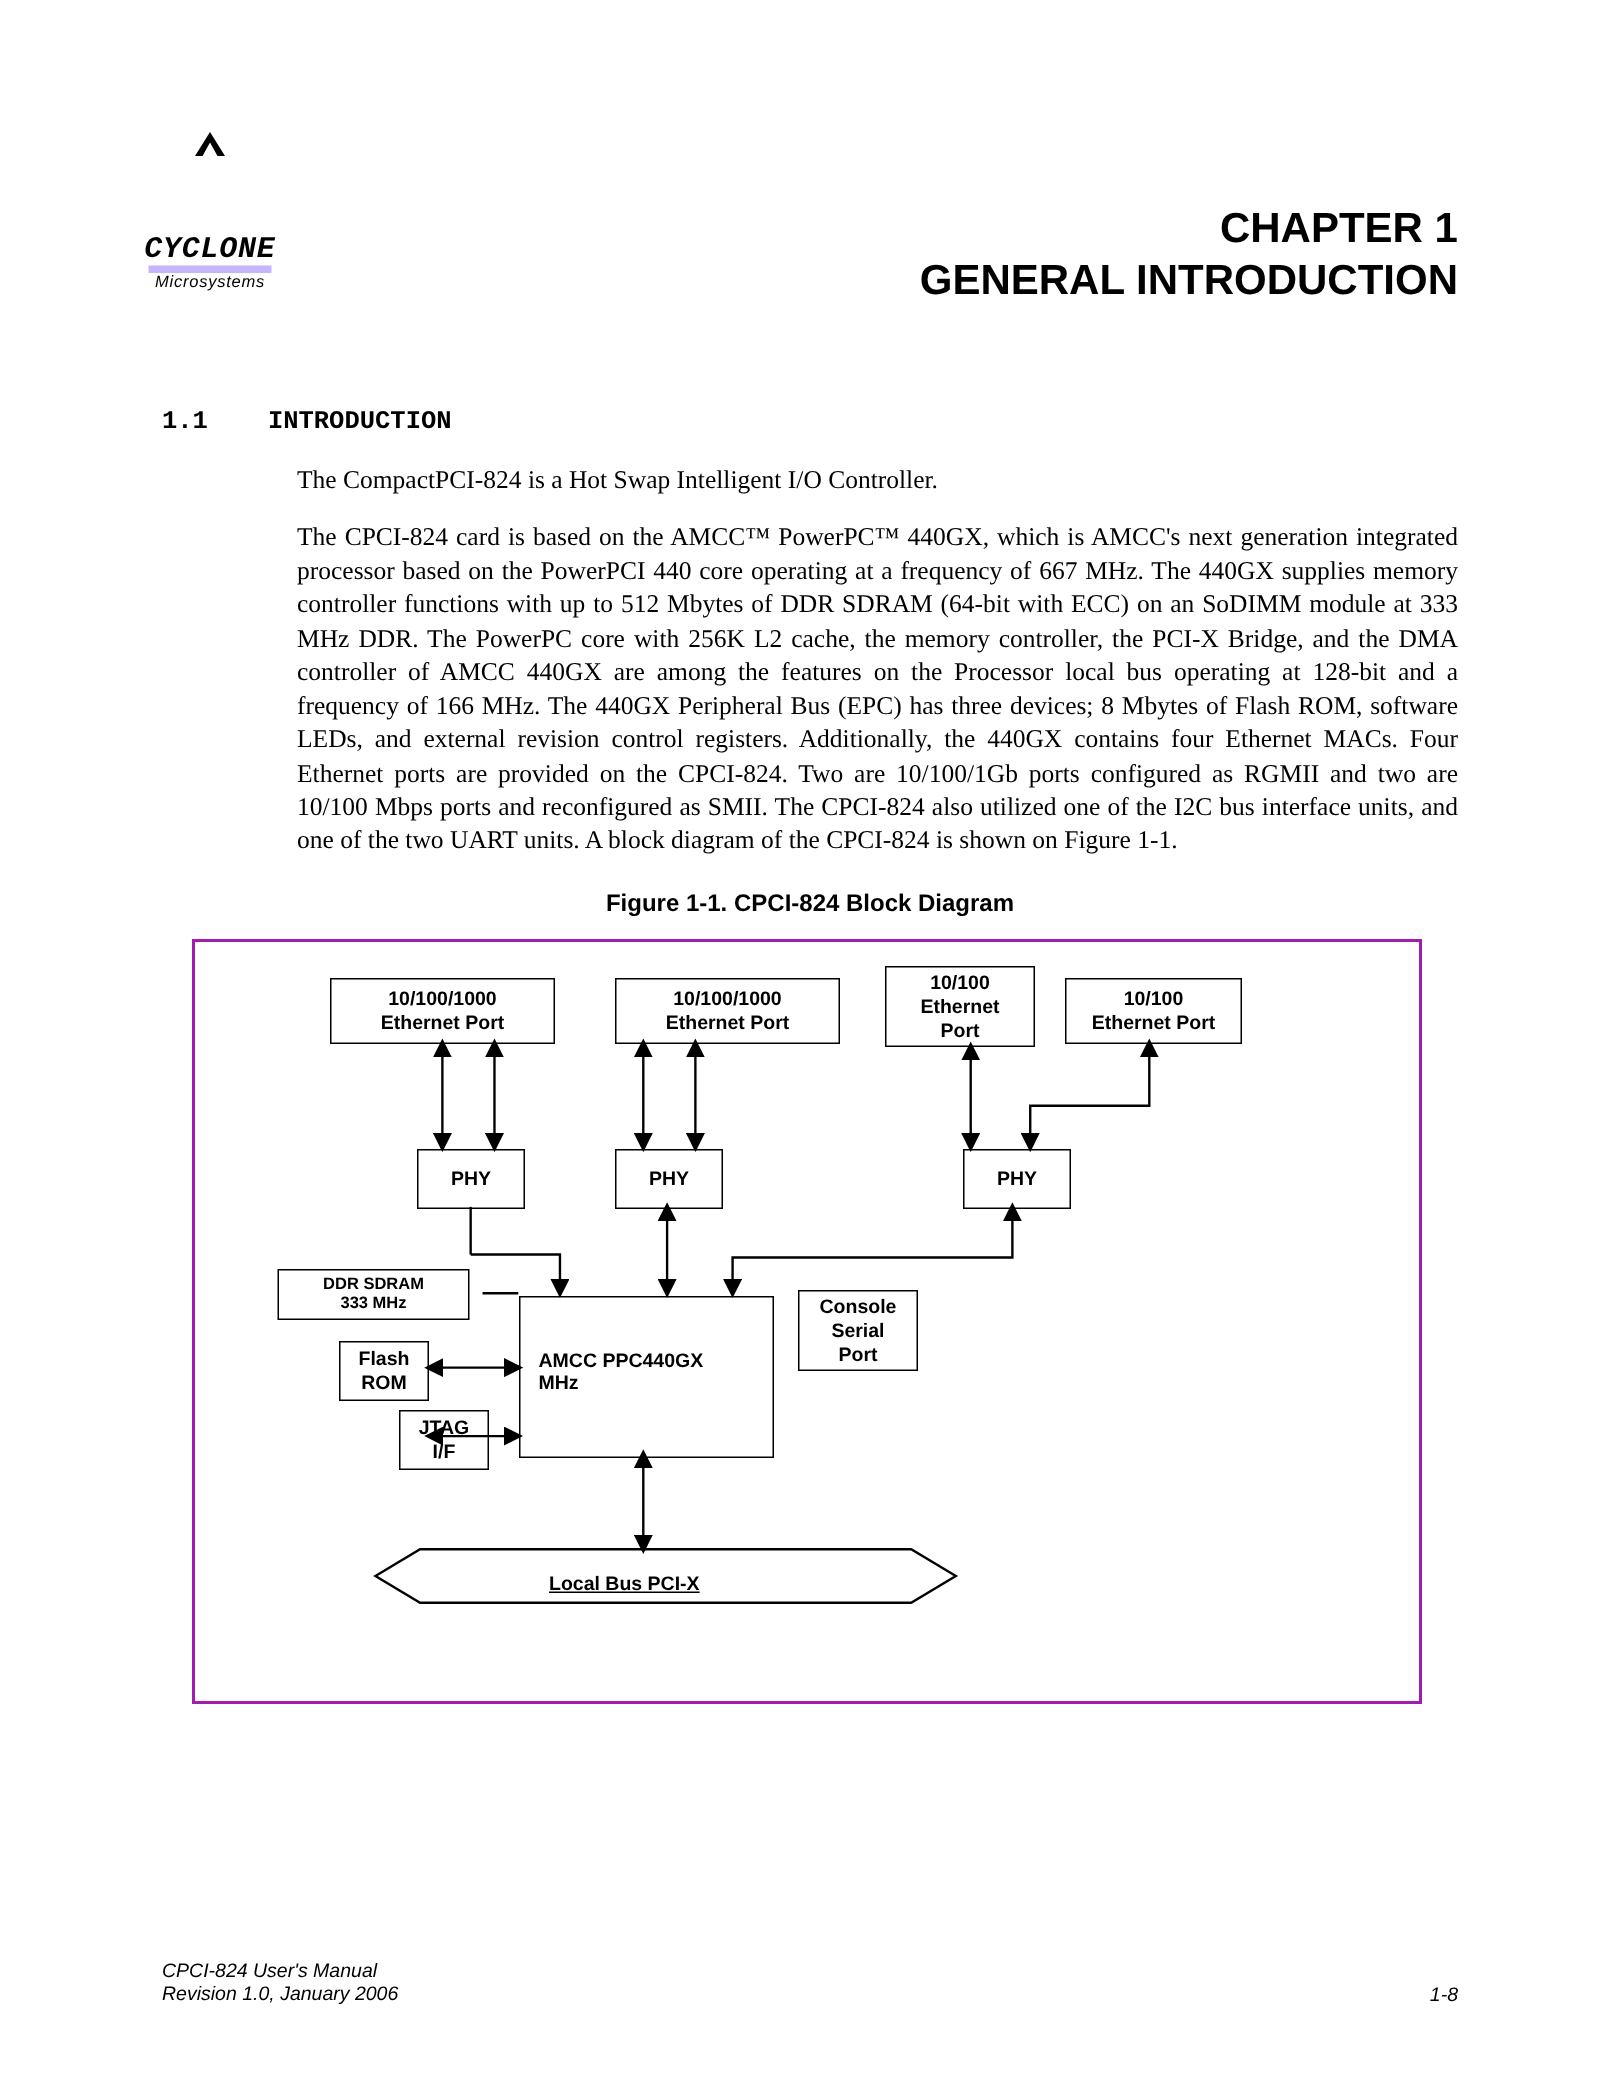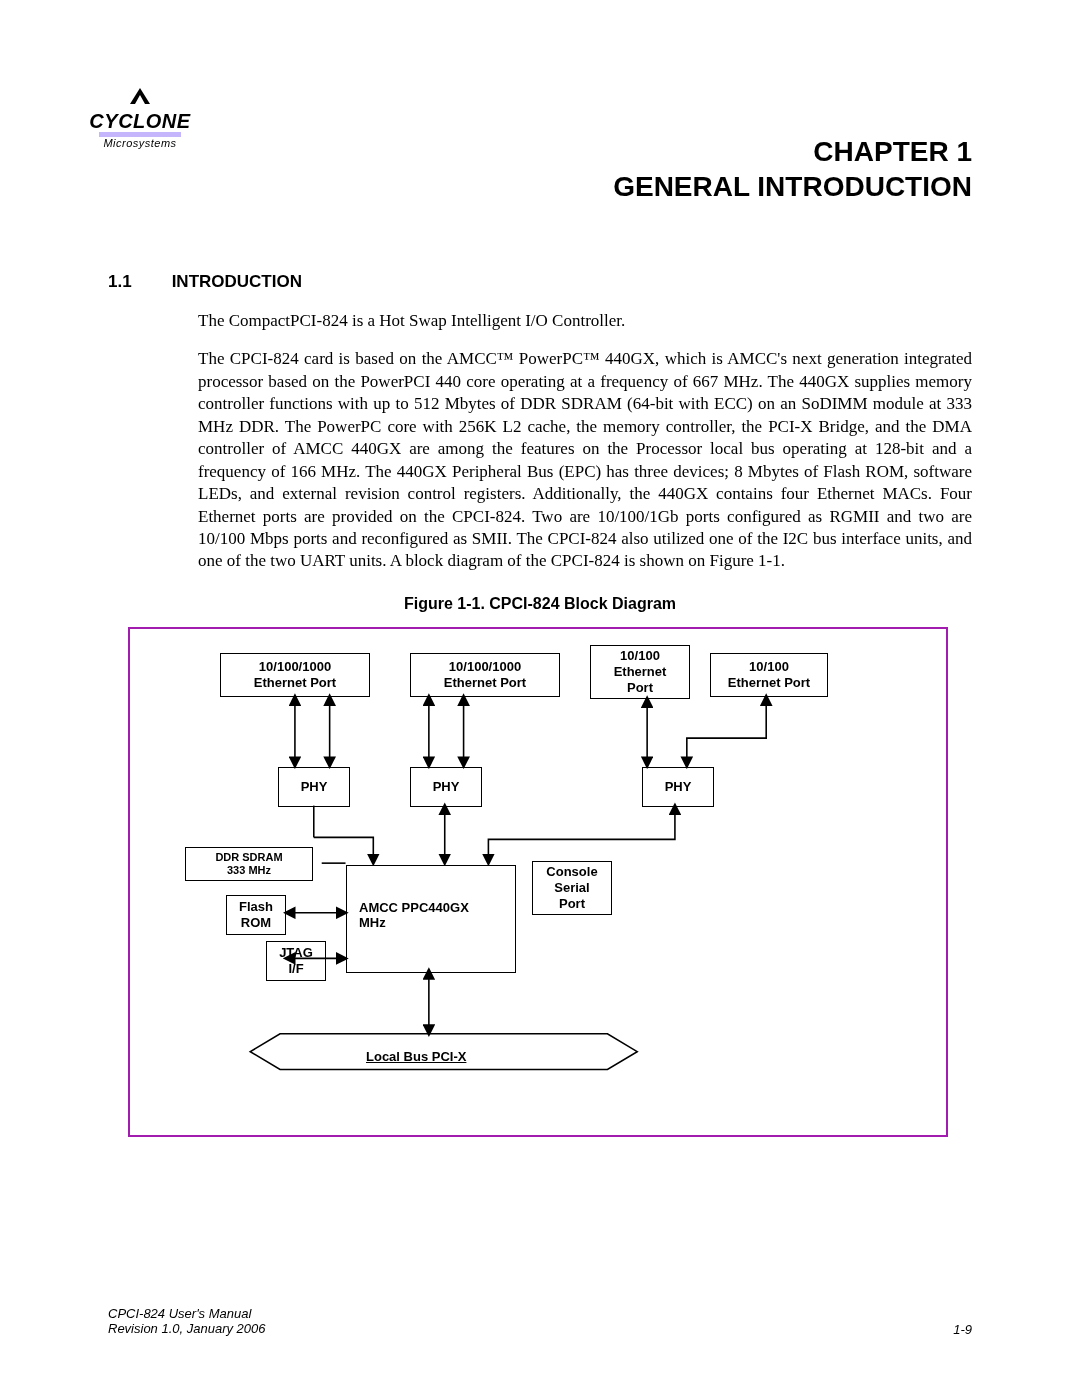--- a/index.html
+++ b/index.html
@@ -12,35 +12,35 @@
     position: relative;
     padding: 80px 108px 60px 108px;
   }
   .logo-wrap {
     position: absolute;
     left: 80px;
     top: 86px;
     width: 120px;
     text-align: center;
   }
-  .logo-name { font-family: Liberation Sans, sans-serif; font-weight: 900; font-style: italic; font-size: 20px; letter-spacing: 0.5px; }
+  .logo-name { font-family: Liberation Mono, monospace; font-weight: 900; font-style: italic; font-size: 20px; letter-spacing: 0.5px; margin-top: 44px; }
   .logo-sub  { font-family: Arial, Helvetica, sans-serif; font-weight: 400; font-style: italic; font-size: 11px; letter-spacing: 0.5px; margin-top:-2px; border-top:5px solid #c4b5fd; display:inline-block; padding:0 4px;}
   .chapter-title {
     font-family: Arial, Helvetica, sans-serif;
     font-weight: 900;
     font-size: 28px;
     text-align: right;
     margin-top: 54px;
     line-height: 1.25;
   }
   .section-row {
     display: flex;
     gap: 40px;
     margin-top: 68px;
-    font-family: Liberation Sans, sans-serif;
+    font-family: Liberation Mono, monospace;
     font-weight: 900;
     font-size: 17px;
     align-items: flex-end;
   }
   .body-block {
     margin-left: 90px;
     margin-top: 18px;
     font-size: 17px;
     line-height: 1.32;
     text-align: justify;
@@ -207,14 +207,14 @@
       <path d="M120,426 L150,408 L480,408 L510,426 L480,444 L150,444 Z"></path>
     </g>
   </svg>
 </div>
 
 <div class="footer">
   <div class="footer-left">
     <div>CPCI-824 User's Manual</div>
     <div>Revision 1.0, January 2006</div>
   </div>
-  <div>1-9</div>
+  <div>1-8</div>
 </div>
 
 </body></html>

